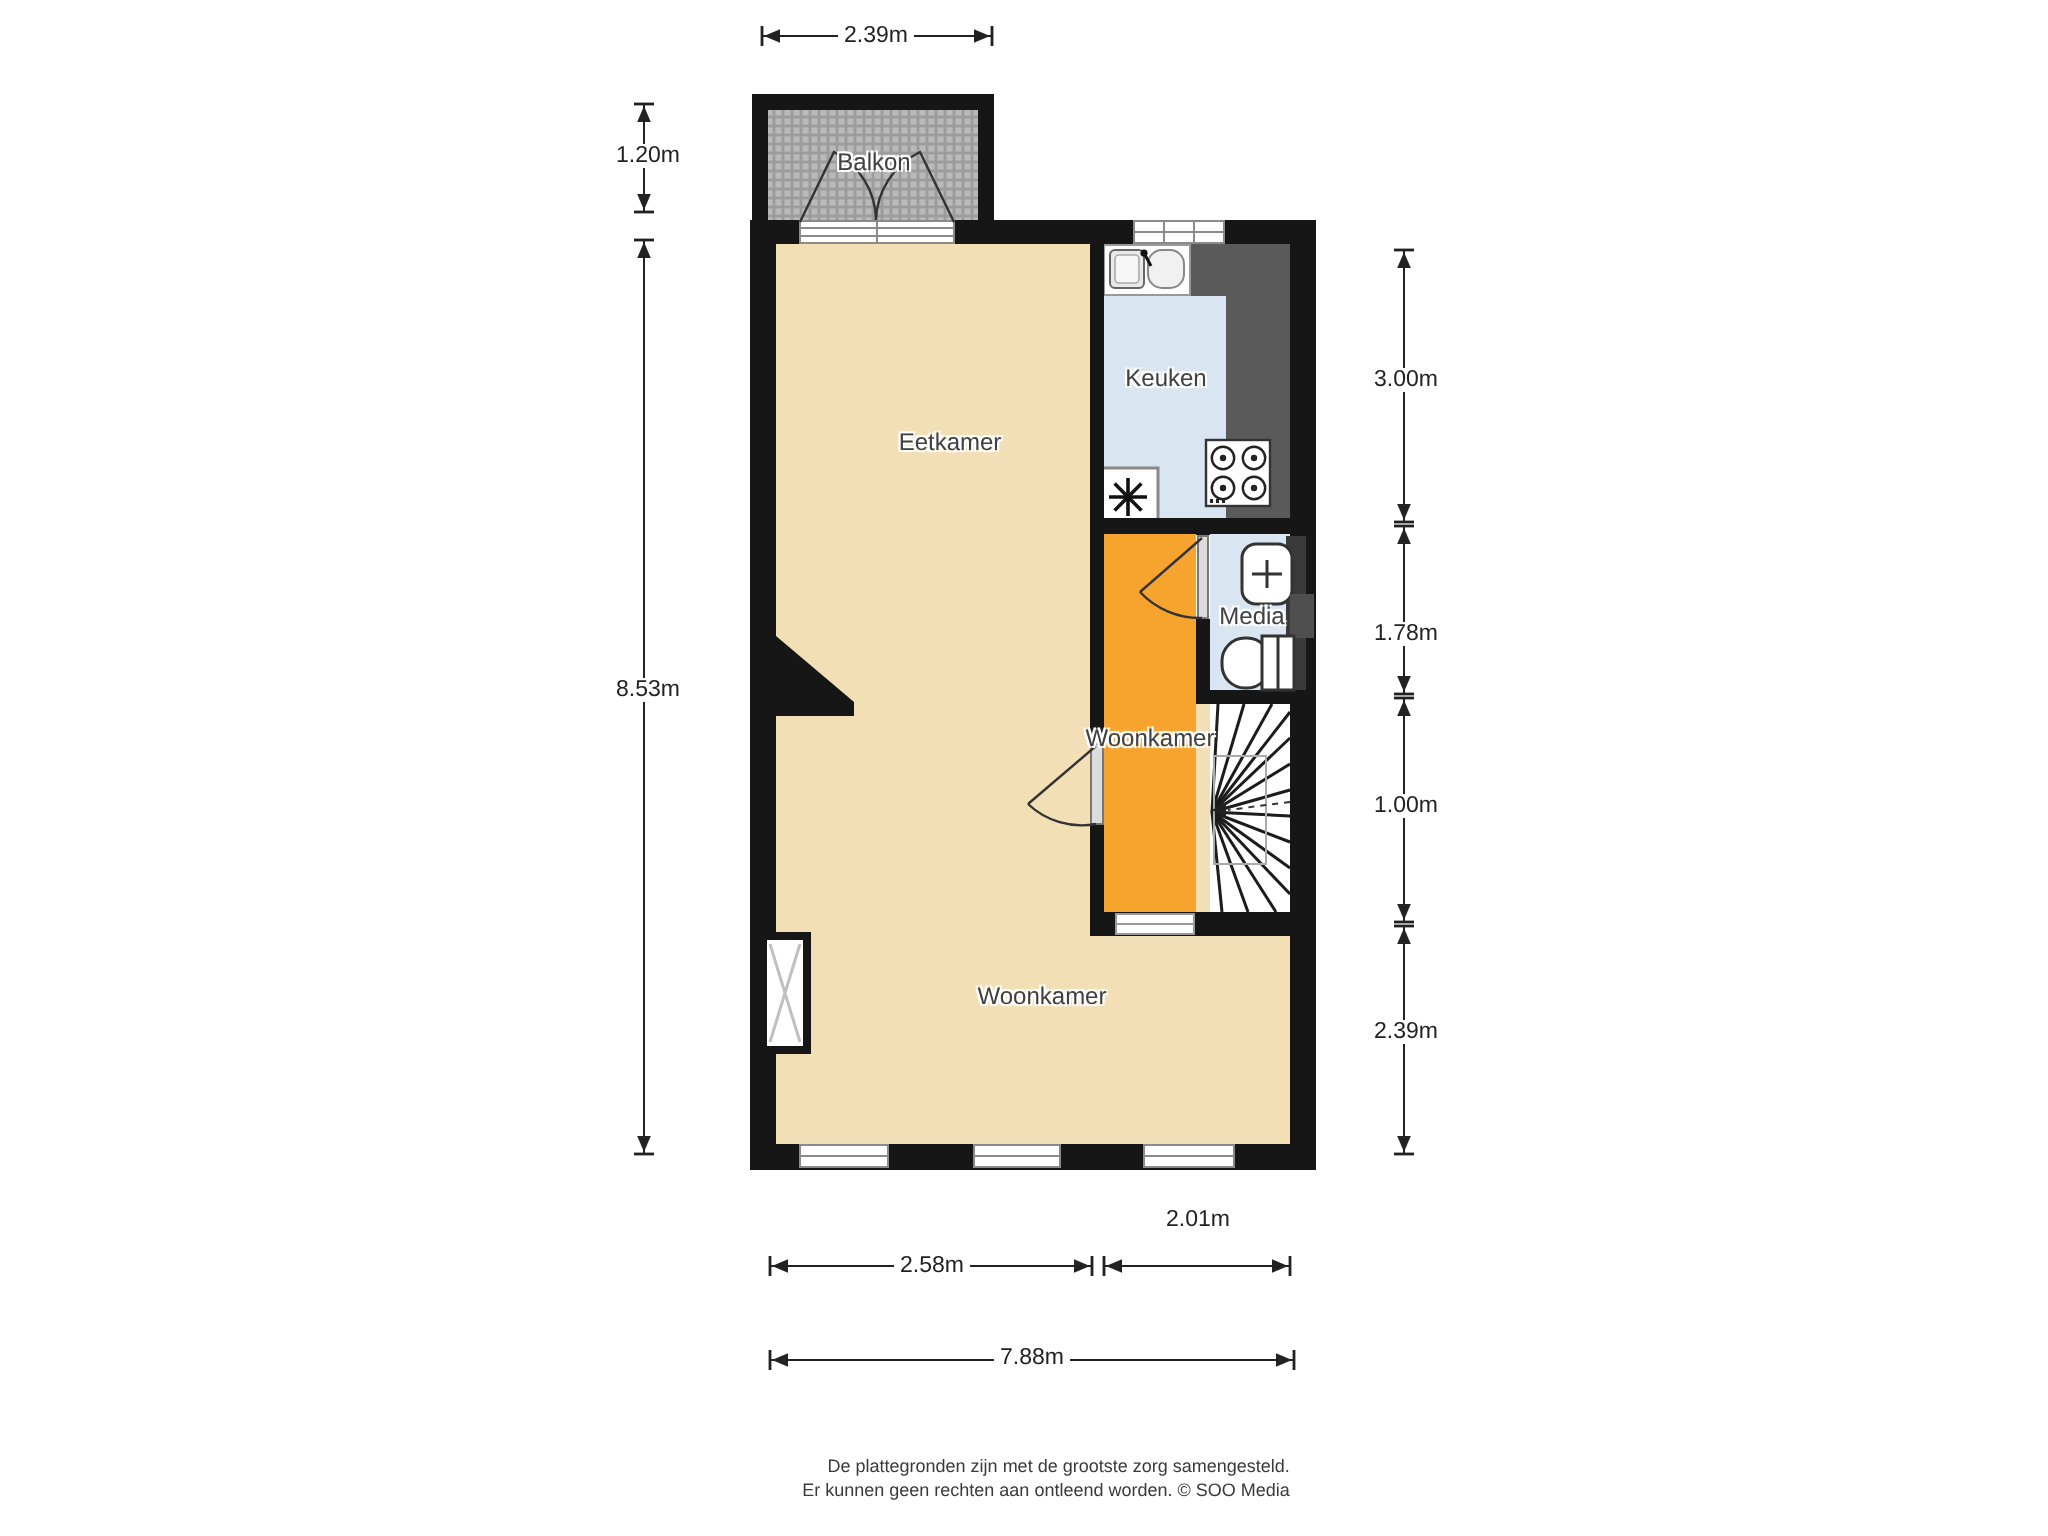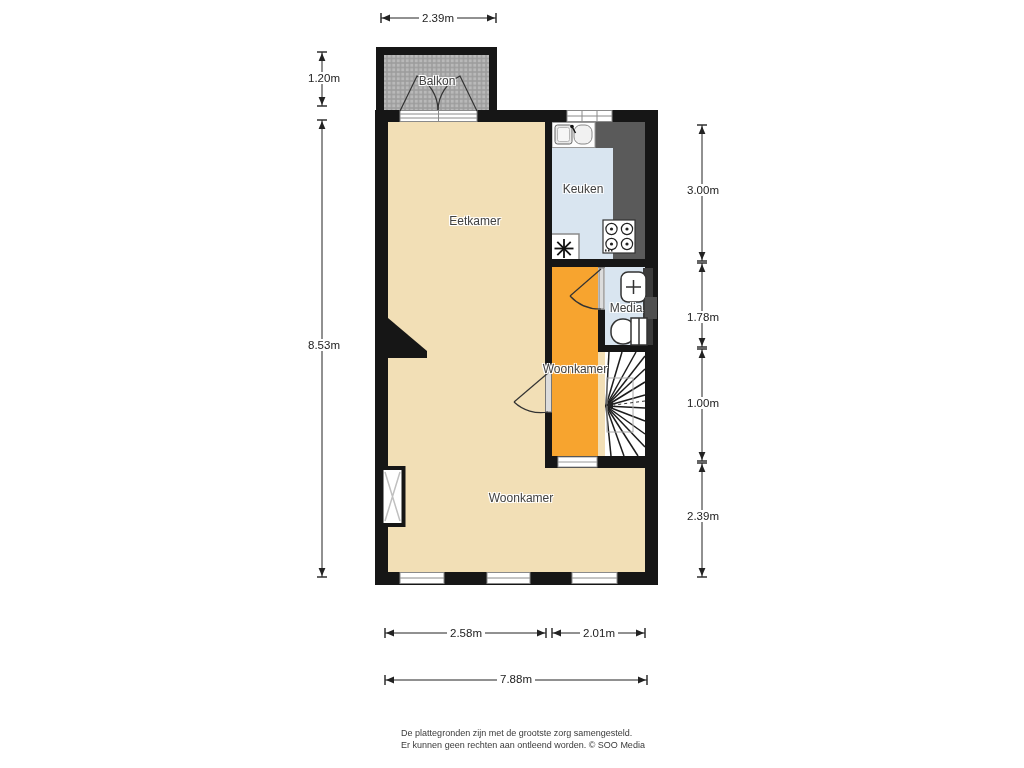--- a/index.html
+++ b/index.html
@@ -10,21 +10,21 @@
     position:absolute;transform:translate(-50%,-50%);
     font-size:12px;color:#404040;white-space:nowrap;
     text-shadow:-1px -1px 0 #fff,1px -1px 0 #fff,-1px 1px 0 #fff,1px 1px 0 #fff,0 0 2px #fff;
   }
   .dim-label{
     position:absolute;transform:translate(-50%,-50%);
     font-size:11.5px;color:#222;background:#fff;padding:0 3px;white-space:nowrap;
   }
   .footer{
     position:absolute;left:523px;top:727px;transform:translateX(-50%);
-    font-size:9px;line-height:12px;color:#3a3a3a;text-align:left;white-space:nowrap;
+    font-size:9px;line-height:12px;color:#3a3a3a;text-align:right;white-space:nowrap;
   }
 </style>
 </head>
 <body>
 
 <div id="screen">
 
   <svg id="plan-svg" width="1024" height="768" viewBox="0 0 1024 768">
     <defs>
       <pattern id="hatch" width="4.5" height="4.5" patternUnits="userSpaceOnUse">
@@ -212,21 +212,21 @@
   <div class="room-label" style="left:521px;top:498px">Woonkamer</div>
 
   <div class="dim-label" style="left:438px;top:18px">2.39m</div>
   <div class="dim-label" style="left:324px;top:78px">1.20m</div>
   <div class="dim-label" style="left:324px;top:345px">8.53m</div>
   <div class="dim-label" style="left:703px;top:190px">3.00m</div>
   <div class="dim-label" style="left:703px;top:317px">1.78m</div>
   <div class="dim-label" style="left:703px;top:403px">1.00m</div>
   <div class="dim-label" style="left:703px;top:516px">2.39m</div>
   <div class="dim-label" style="left:466px;top:633px">2.58m</div>
-  <div class="dim-label" style="left:599px;top:633px">2.01m</div>
+  <div class="dim-label" style="left:599px;top:610px">2.01m</div>
   <div class="dim-label" style="left:516px;top:679px">7.88m</div>
 
   <div class="footer">
     <div>De plattegronden zijn met de grootste zorg samengesteld.</div>
     <div>Er kunnen geen rechten aan ontleend worden. © SOO Media</div>
   </div>
 
 </div>
 
 </body></html>

